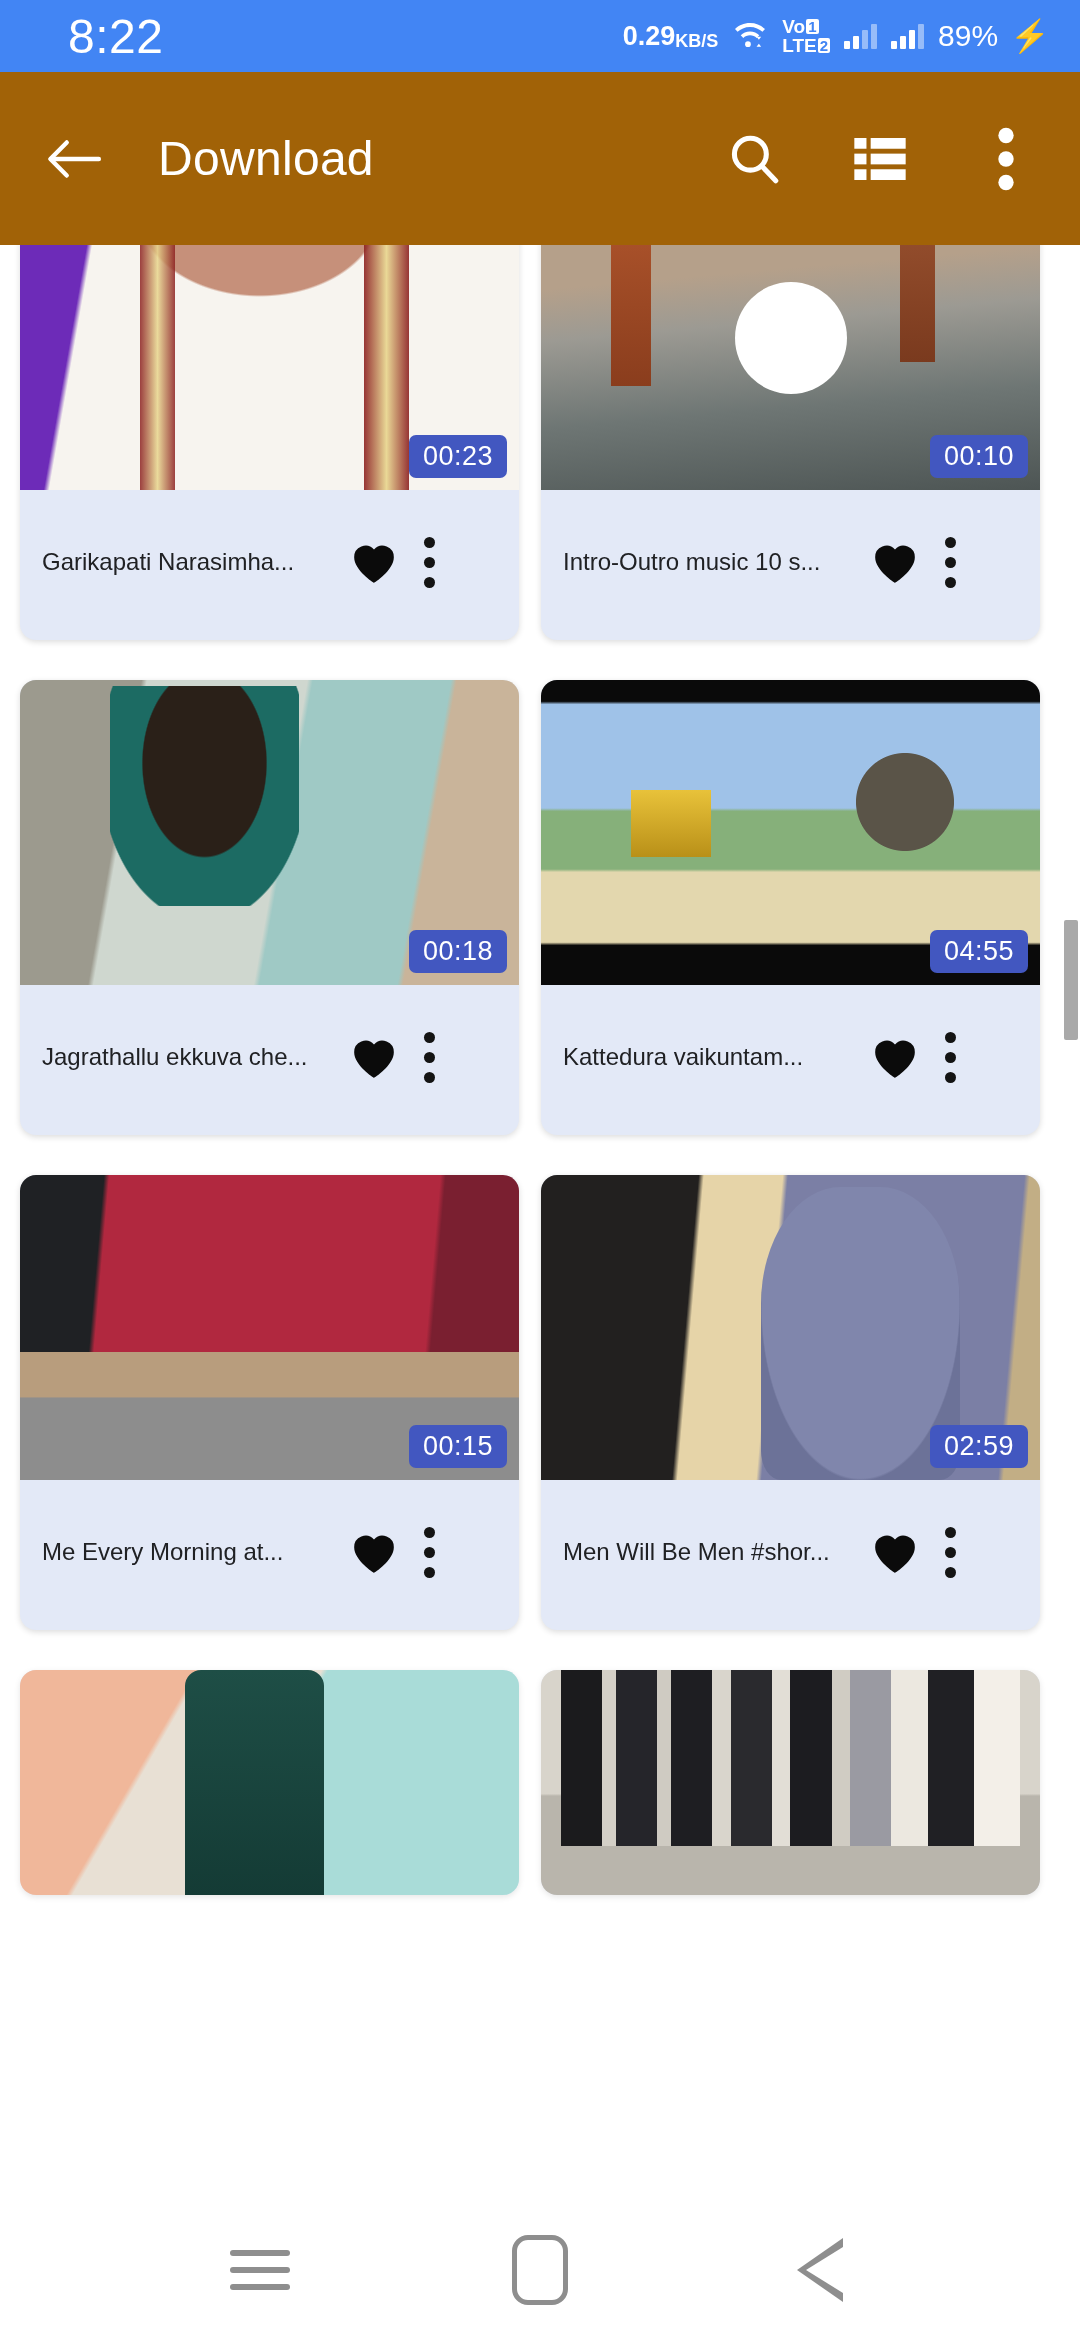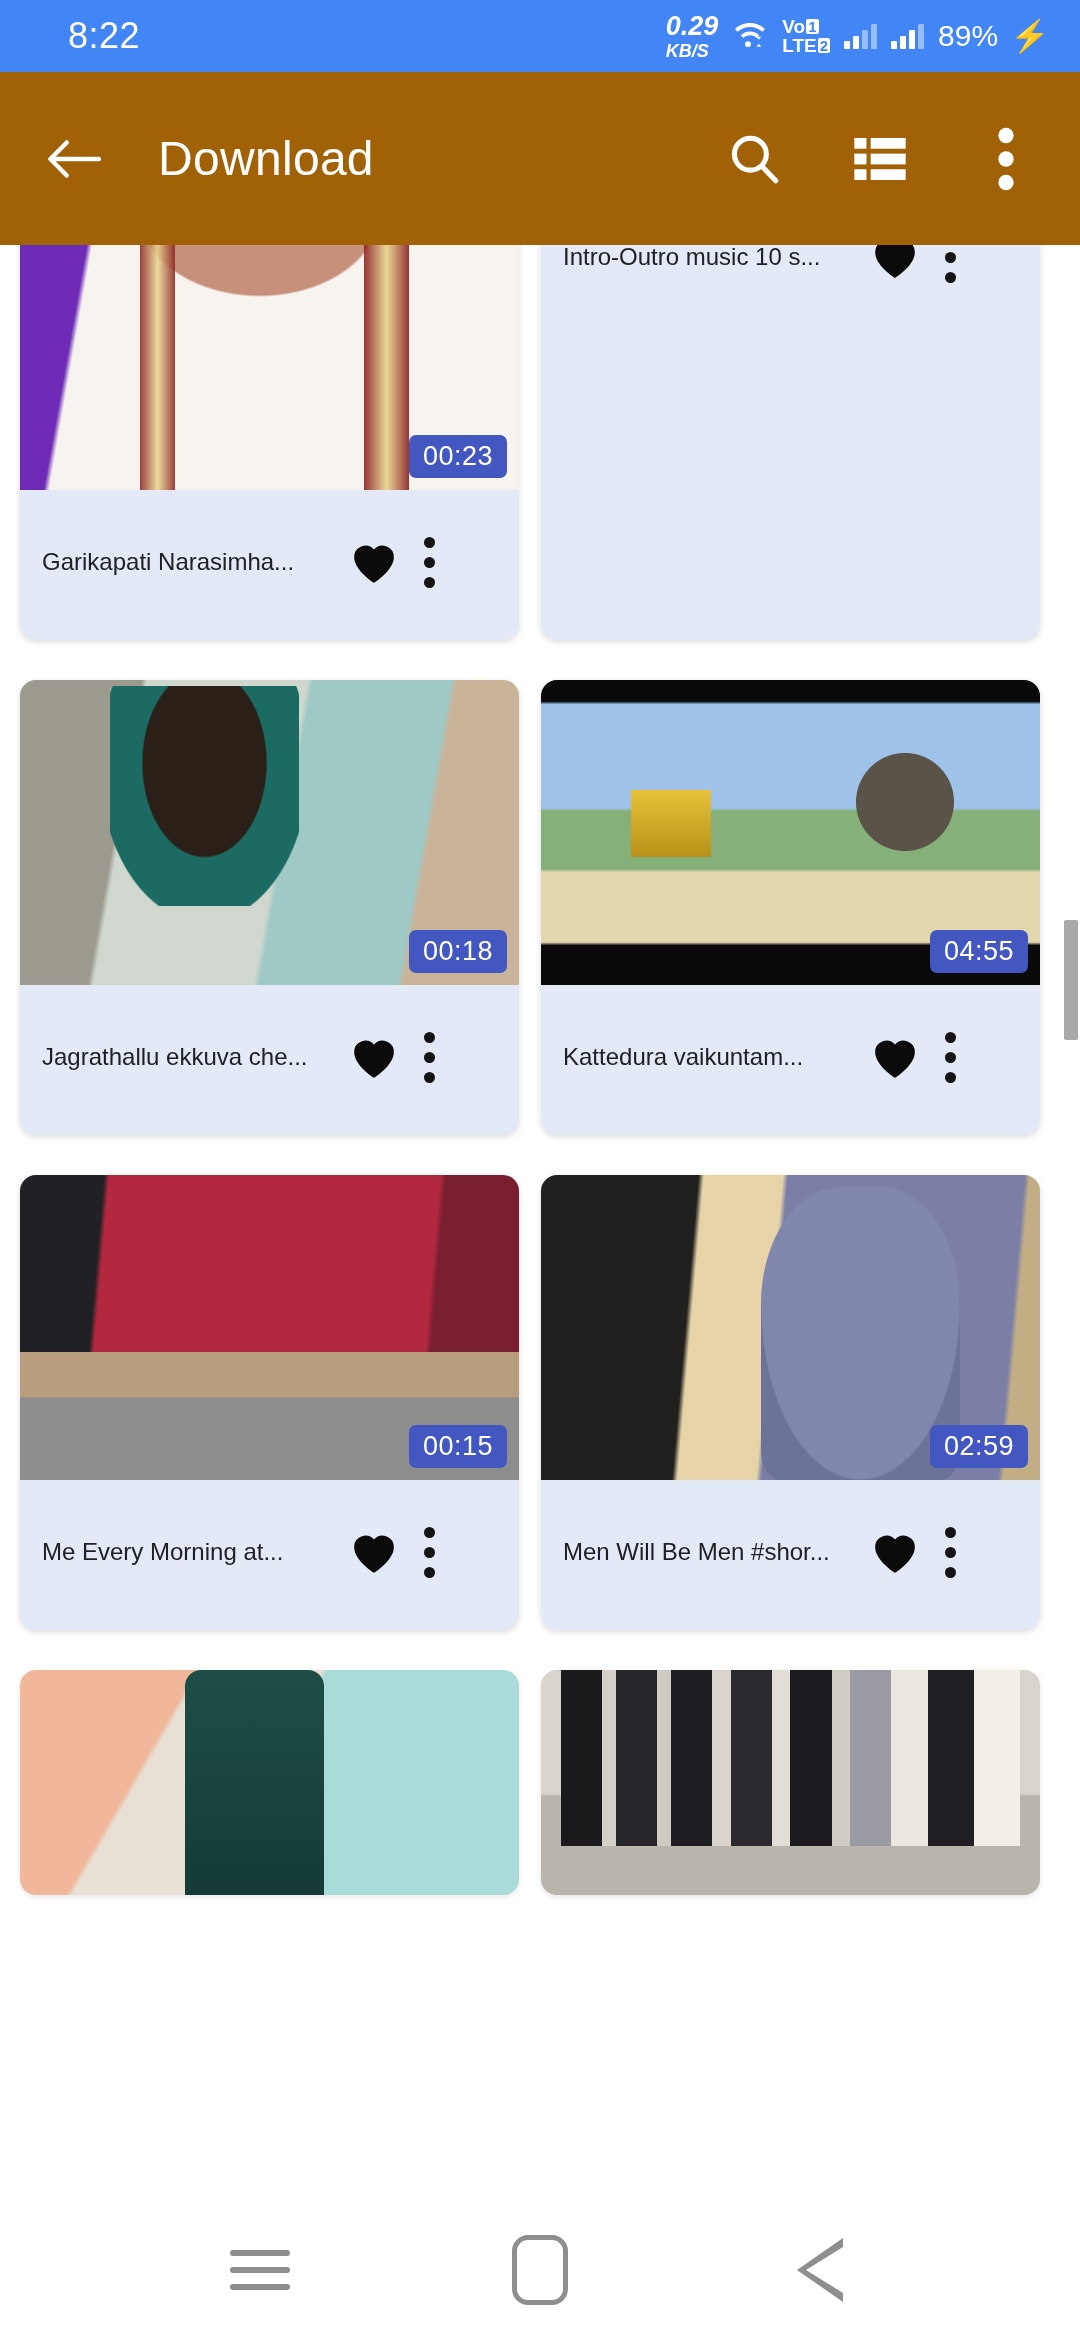--- a/index.html
+++ b/index.html
@@ -10,23 +10,23 @@
     overflow:hidden;
   }
   #screen { position:relative; width:1080px; height:2340px; background:#fff; }
 
   
   .statusbar{
     position:absolute; left:0; top:0; width:1080px; height:72px;
     background:#4285f4; display:flex; align-items:center;
     padding:0 30px; color:#fff;
   }
-  .sb-clock{ font-size:36px; font-weight:400; letter-spacing:.5px; margin-left:38px;}
+  .sb-clock{ font-size:48px; font-weight:400; letter-spacing:.5px; margin-left:38px;}
   .sb-right{ margin-left:auto; display:flex; align-items:center; gap:14px; }
-  .sb-speed{ display:flex; flex-direction:column; align-items:flex-start; line-height:1;font-style:italic; }
+  .sb-speed{ display:flex; flex-direction:row; align-items:flex-end; line-height:1; }
   .sb-speed .num{ font-size:27px; font-weight:700; }
   .sb-speed .unit{ font-size:18px; font-weight:700; margin-top:2px; }
   .sb-volte{ display:flex; flex-direction:column; align-items:flex-start; line-height:1; font-weight:700;}
   .sb-volte .l1,.sb-volte .l2{ font-size:19px; display:flex; align-items:center; gap:1px;}
   .sb-volte .boxn{ background:#fff; color:#4285f4; font-size:15px; padding:0 2px; border-radius:2px; line-height:1.05;}
   .sig{ display:flex; align-items:flex-end; gap:3px; height:26px;}
   .sig i{ display:block; width:6px; background:#fff; border-radius:1px;}
   .sig i:nth-child(1){height:8px;}
   .sig i:nth-child(2){height:13px;}
   .sig i:nth-child(3){height:19px; opacity:.45;}
@@ -264,20 +264,29 @@
           </span>
           <span class="kebab">
               <span></span>
               <span></span>
               <span></span>
             </span>
         </div>
       </div>
 
       <div class="card">
+        <div class="thumb">
+          <div class="ph t2"></div>
+          <span class="play-overlay">
+            <span class="inner">
+                <span class="tri"></span>
+              </span>
+          </span>
+          <span class="badge">00:10</span>
+        </div>
         <div class="meta">
           <span class="name">Intro-Outro music 10 s...</span>
           <span class="heart">
             <svg width="56" height="56" viewBox="0 0 24 24">
                 <path d="M12 21s-8.5-5.3-8.5-11A4.9 4.9 0 0 1 12 6.6 4.9 4.9 0 0 1 20.5 10c0 5.7-8.5 11-8.5 11z" fill="#0b0b0b"></path>
               </svg>
           </span>
           <span class="kebab">
               <span></span>
               <span></span>

